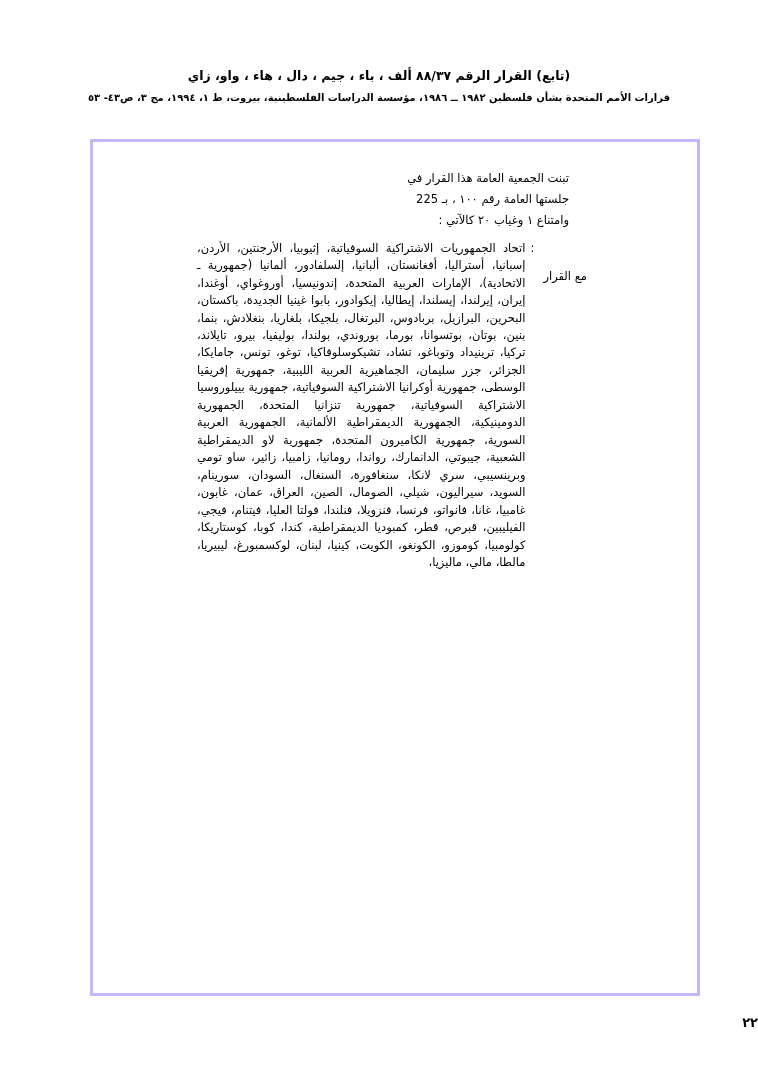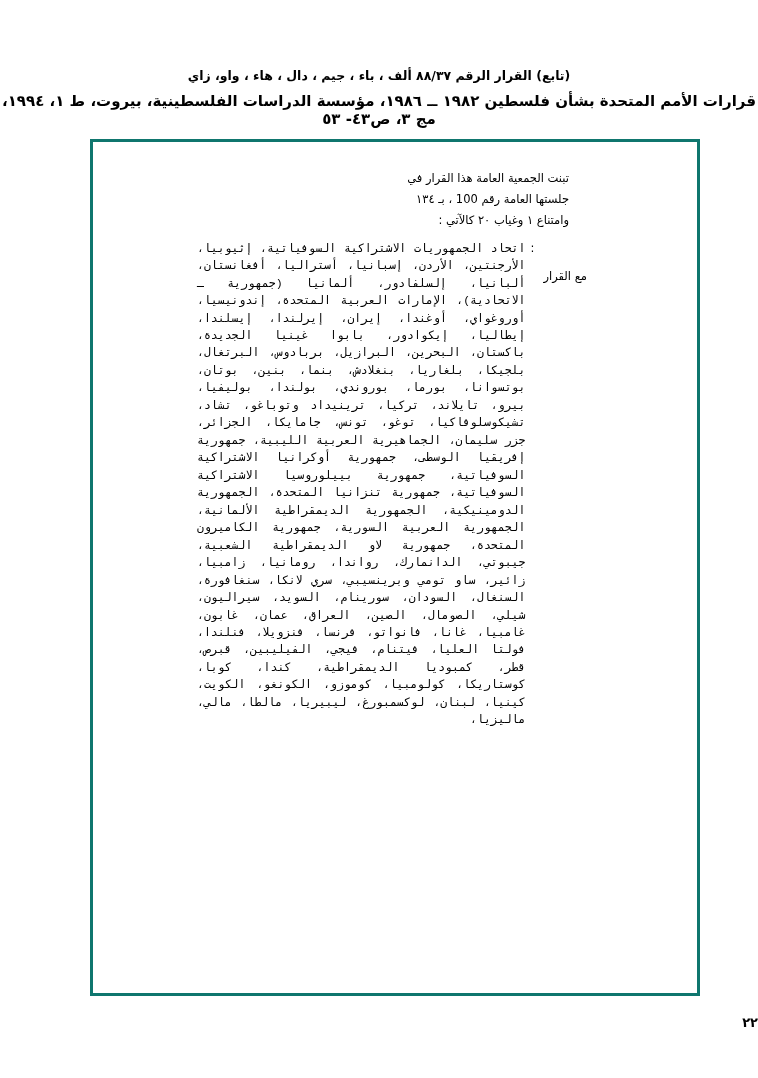--- a/index.html
+++ b/index.html
@@ -33,32 +33,32 @@
     letter-spacing: 0px;
     direction: rtl;
   }
 
   .header-sub {
     position: absolute;
     top: 92px;
     left: 0;
     right: 0;
     text-align: center;
-    font-size: 15px;
+    font-size: 10px;
     font-weight: bold;
     direction: rtl;
   }
 
   .frame {
     position: absolute;
     top: 139px;
     left: 90px;
     width: 610px;
     height: 857px;
-    border: 3px solid #0f766e;
+    border: 3px solid #c4b5fd;
     box-sizing: border-box;
     background: #ffffff;
   }
 
   .body-area {
     position: absolute;
     top: 30px;
     right: 110px;
     width: 390px;
     direction: rtl;
@@ -94,21 +94,20 @@
     width: 14px;
     text-align: center;
   }
   .vote-list {
     flex: 1 1 auto;
     font-size: 11.5px;
     line-height: 1.52;
     text-align: justify;
     text-align-last: right;
     direction: rtl;
-    font-family: Liberation Mono, monospace;
   }
 
   .page-number {
     position: absolute;
     top: 1015px;
     left: 0;
     right: 0;
     text-align: right;
     font-size: 13px;
     font-weight: bold;
@@ -122,21 +121,21 @@
   <div class="header-title">(تابع) القرار الرقم ٨٨/٣٧ ألف ، باء ، جيم ، دال ، هاء ، واو، زاي</div>
 
   <div class="header-sub">قرارات الأمم المتحدة بشأن فلسطين ١٩٨٢ ــ ١٩٨٦، مؤسسة الدراسات الفلسطينية، بيروت، ط ١، ١٩٩٤، مج ٣، ص٤٣- ٥٣</div>
 
   <div class="frame">
 
     <div class="body-area">
 
       <div class="intro">
         <p>تبنت الجمعية العامة هذا القرار في</p>
-        <p>جلستها العامة رقم 100 ، بـ ١٣٤</p>
+        <p>جلستها العامة رقم ١٠٠ ، بـ 225</p>
         <p>وامتناع ١ وغياب ٢٠ كالآتي :</p>
       </div>
 
       <div class="vote-block">
         <div class="vote-label">مع القرار</div>
         <div class="vote-colon">:</div>
         <div class="vote-list">اتحاد الجمهوريات الاشتراكية السوفياتية، إثيوبيا، الأرجنتين، الأردن، إسبانيا، أستراليا، أفغانستان، ألبانيا، إلسلفادور، ألمانيا (جمهورية ـ الاتحادية)، الإمارات العربية المتحدة، إندونيسيا، أوروغواي، أوغندا، إيران، إيرلندا، إيسلندا، إيطاليا، إيكوادور، بابوا غينيا الجديدة، باكستان، البحرين، البرازيل، بربادوس، البرتغال، بلجيكا، بلغاريا، بنغلادش، بنما، بنين، بوتان، بوتسوانا، بورما، بوروندي، بولندا، بوليفيا، بيرو، تايلاند، تركيا، ترينيداد وتوباغو، تشاد، تشيكوسلوفاكيا، توغو، تونس، جامايكا، الجزائر، جزر سليمان، الجماهيرية العربية الليبية، جمهورية إفريقيا الوسطى، جمهورية أوكرانيا الاشتراكية السوفياتية، جمهورية بييلوروسيا الاشتراكية السوفياتية، جمهورية تنزانيا المتحدة، الجمهورية الدومينيكية، الجمهورية الديمقراطية الألمانية، الجمهورية العربية السورية، جمهورية الكاميرون المتحدة، جمهورية لاو الديمقراطية الشعبية، جيبوتي، الدانمارك، رواندا، رومانيا، زامبيا، زائير، ساو تومي وبرينسيبي، سري لانكا، سنغافورة، السنغال، السودان، سورينام، السويد، سيراليون، شيلي، الصومال، الصين، العراق، عمان، غابون، غامبيا، غانا، فانواتو، فرنسا، فنزويلا، فنلندا، فولتا العليا، فيتنام، فيجي، الفيليبين، قبرص، قطر، كمبوديا الديمقراطية، كندا، كوبا، كوستاريكا، كولومبيا، كوموزو، الكونغو، الكويت، كينيا، لبنان، لوكسمبورغ، ليبيريا، مالطا، مالي، ماليزيا،</div>
       </div>
 
     </div>

